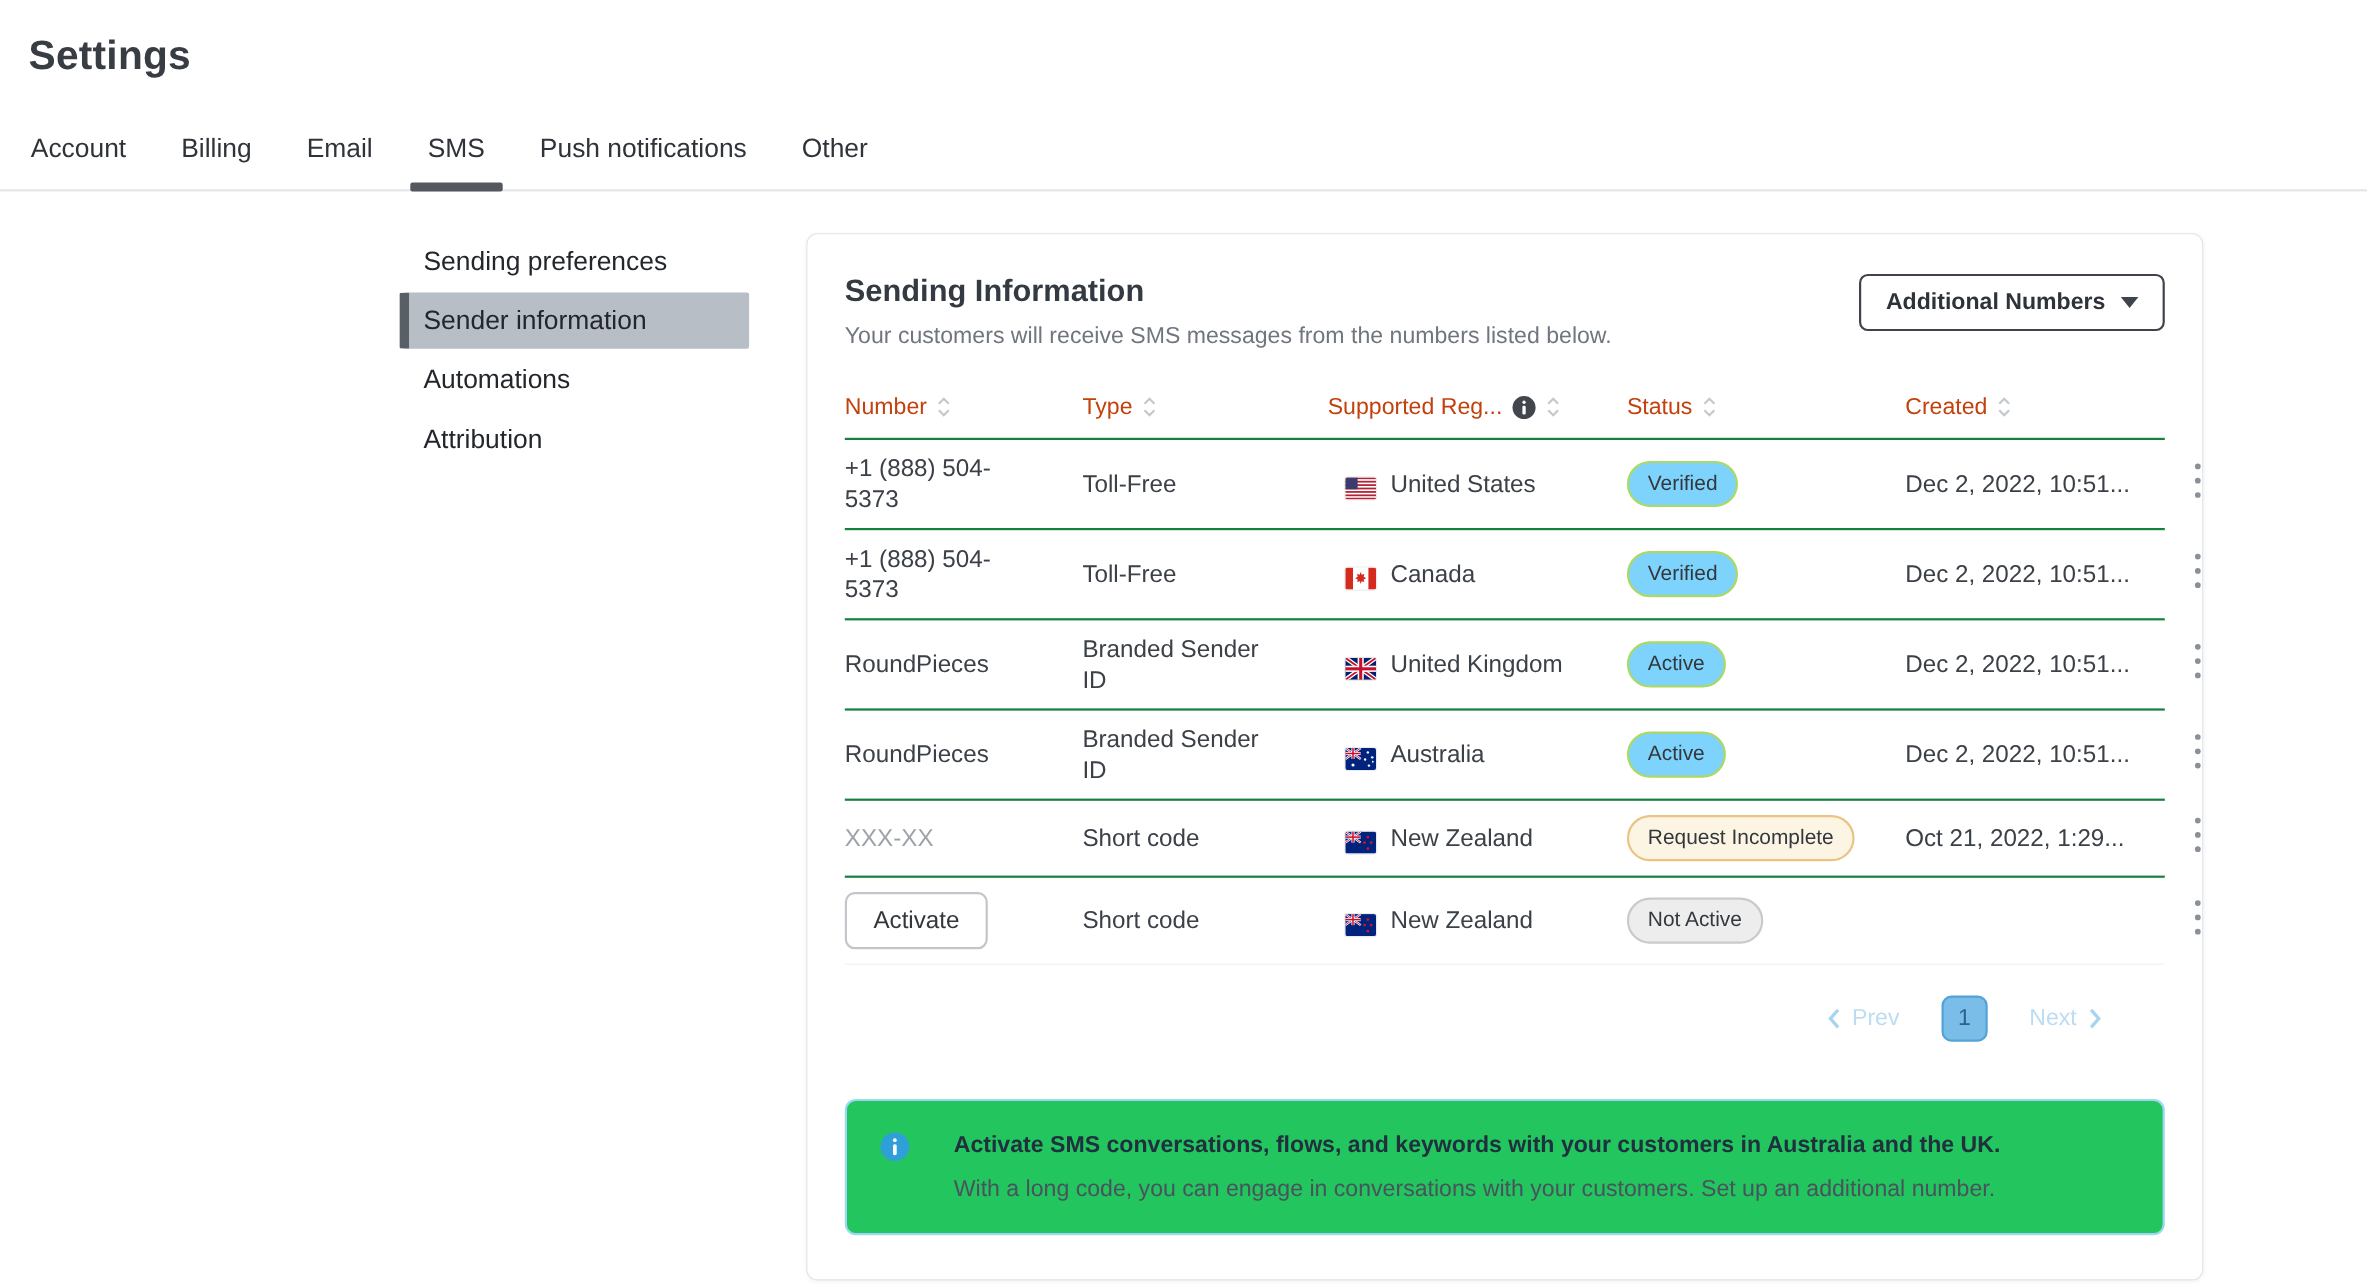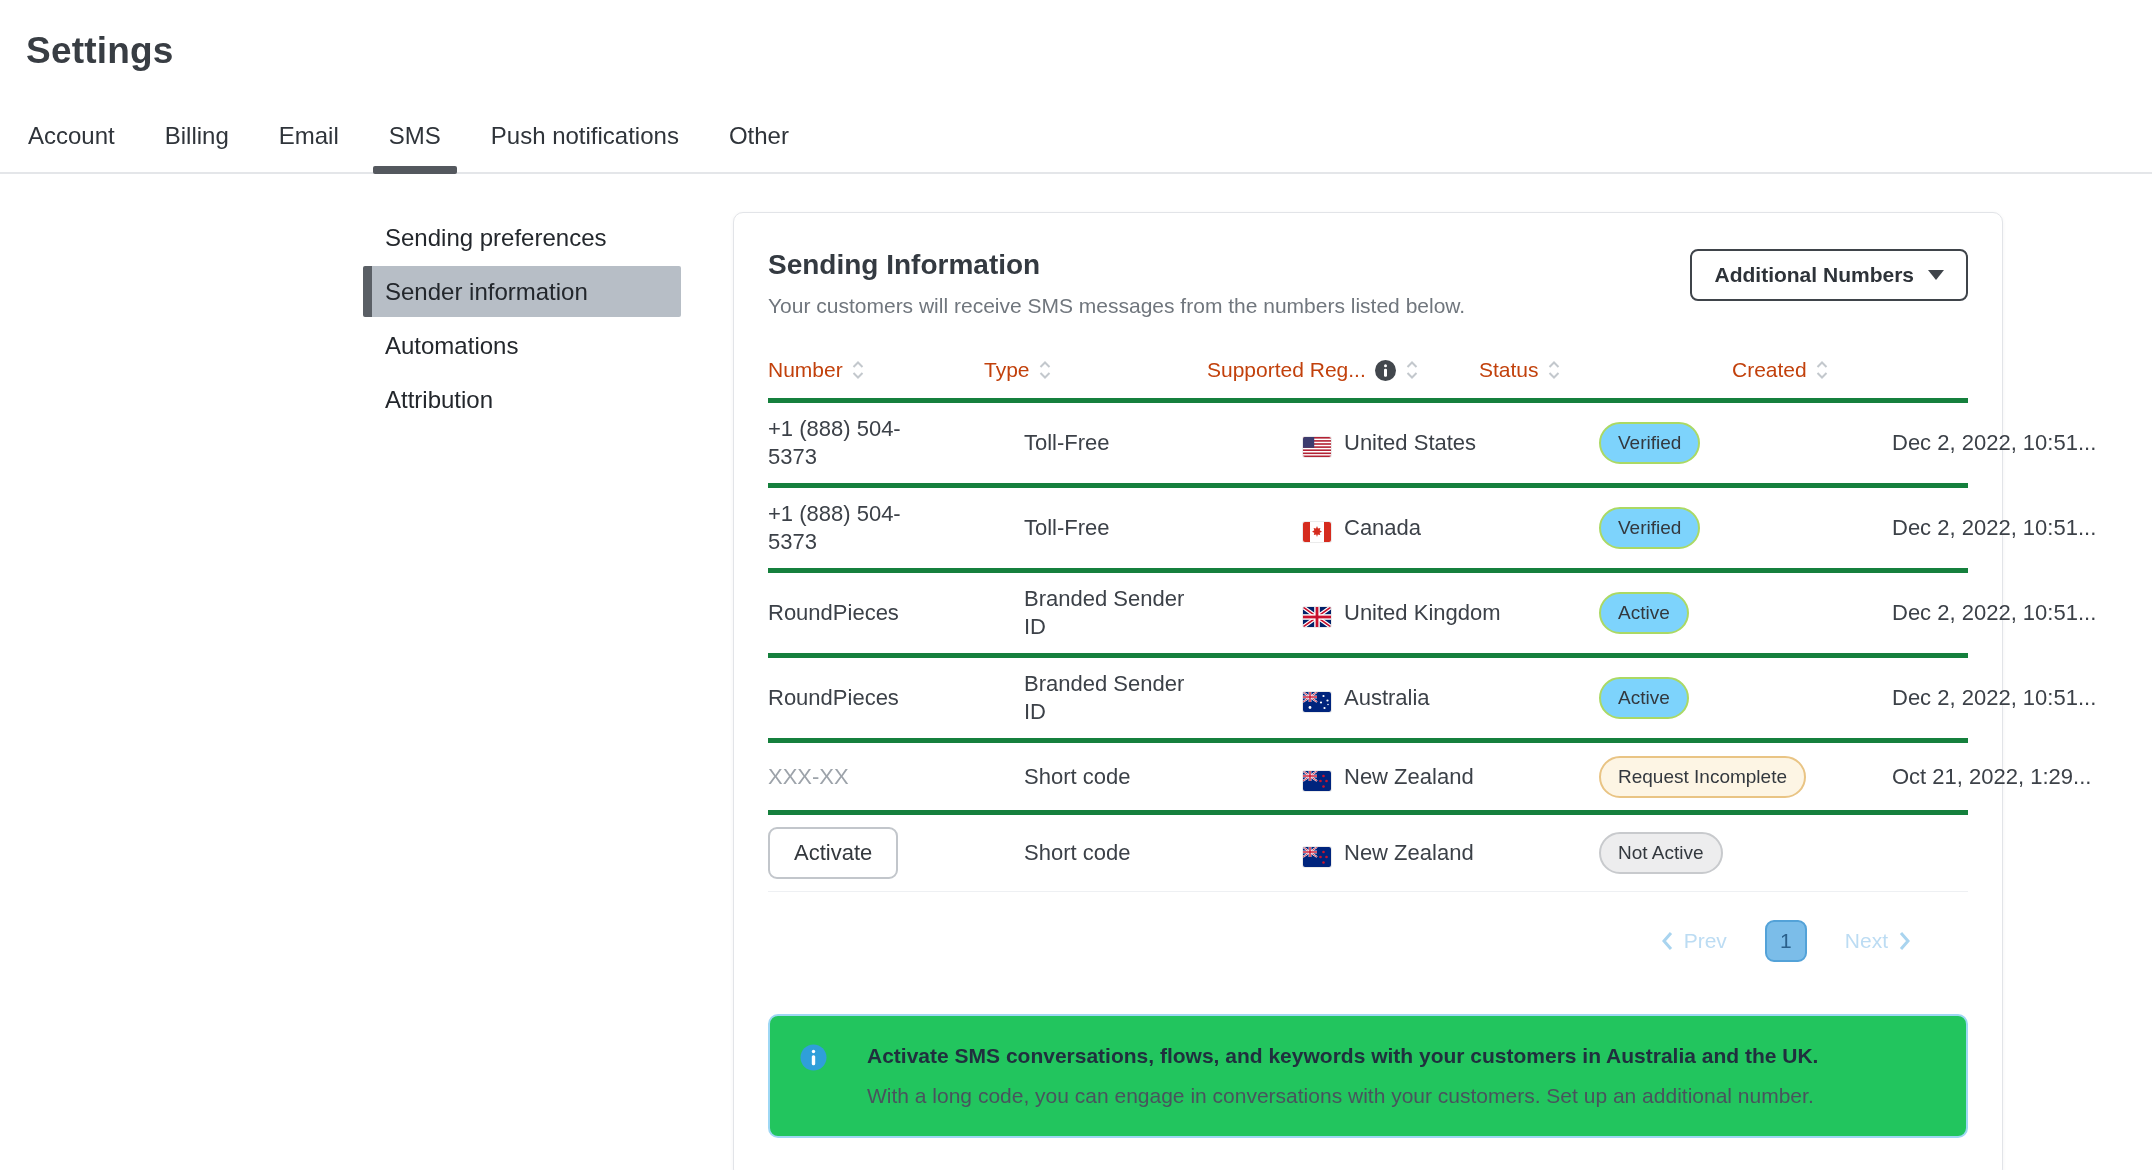--- a/index.html
+++ b/index.html
@@ -39,21 +39,21 @@
           font-family: "Liberation Sans", sans-serif; }
   .caret-down { width: 0; height: 0; border-left: 8px solid transparent;
           border-right: 8px solid transparent; border-top: 10px solid #3f444a; }
 
   
   .table { margin-top: 26px; border-bottom: 1px solid #eef0f3; }
   .trow, .thead { display: grid; grid-template-columns: 216px 223px 272px 253px 262px 1fr;
           align-items: center; }
   .thead { padding: 14px 0 16px; }
   .th { display: flex; align-items: center; gap: 8px; font-size: 21px; color: #c2410c; }
-  .trow { border-top: 5px solid #15803d; padding: 12px 0; min-height: 80px; gap: 40px; }
+  .trow { border-top: 2px solid #15803d; padding: 12px 0; min-height: 80px; }
 
   .cell { font-size: 22px; color: #3c4148; line-height: 28px; }
   .cell-number { max-width: 160px; }
   .cell-number.muted { color: #9da3aa; }
   .cell-type { max-width: 185px; }
   .cell-region { display: flex; align-items: flex-end; gap: 13px; margin-left: 16px; }
   .flag { flex-shrink: 0; border-radius: 2px; box-shadow: 0 0 0 1px rgba(0,0,0,0.08); }
   .cell-kebab { justify-self: end; padding-right: 14px; cursor: pointer; }
 
   .badge { display: inline-block; padding: 5px 17px; border-radius: 22px; font-size: 19px;

